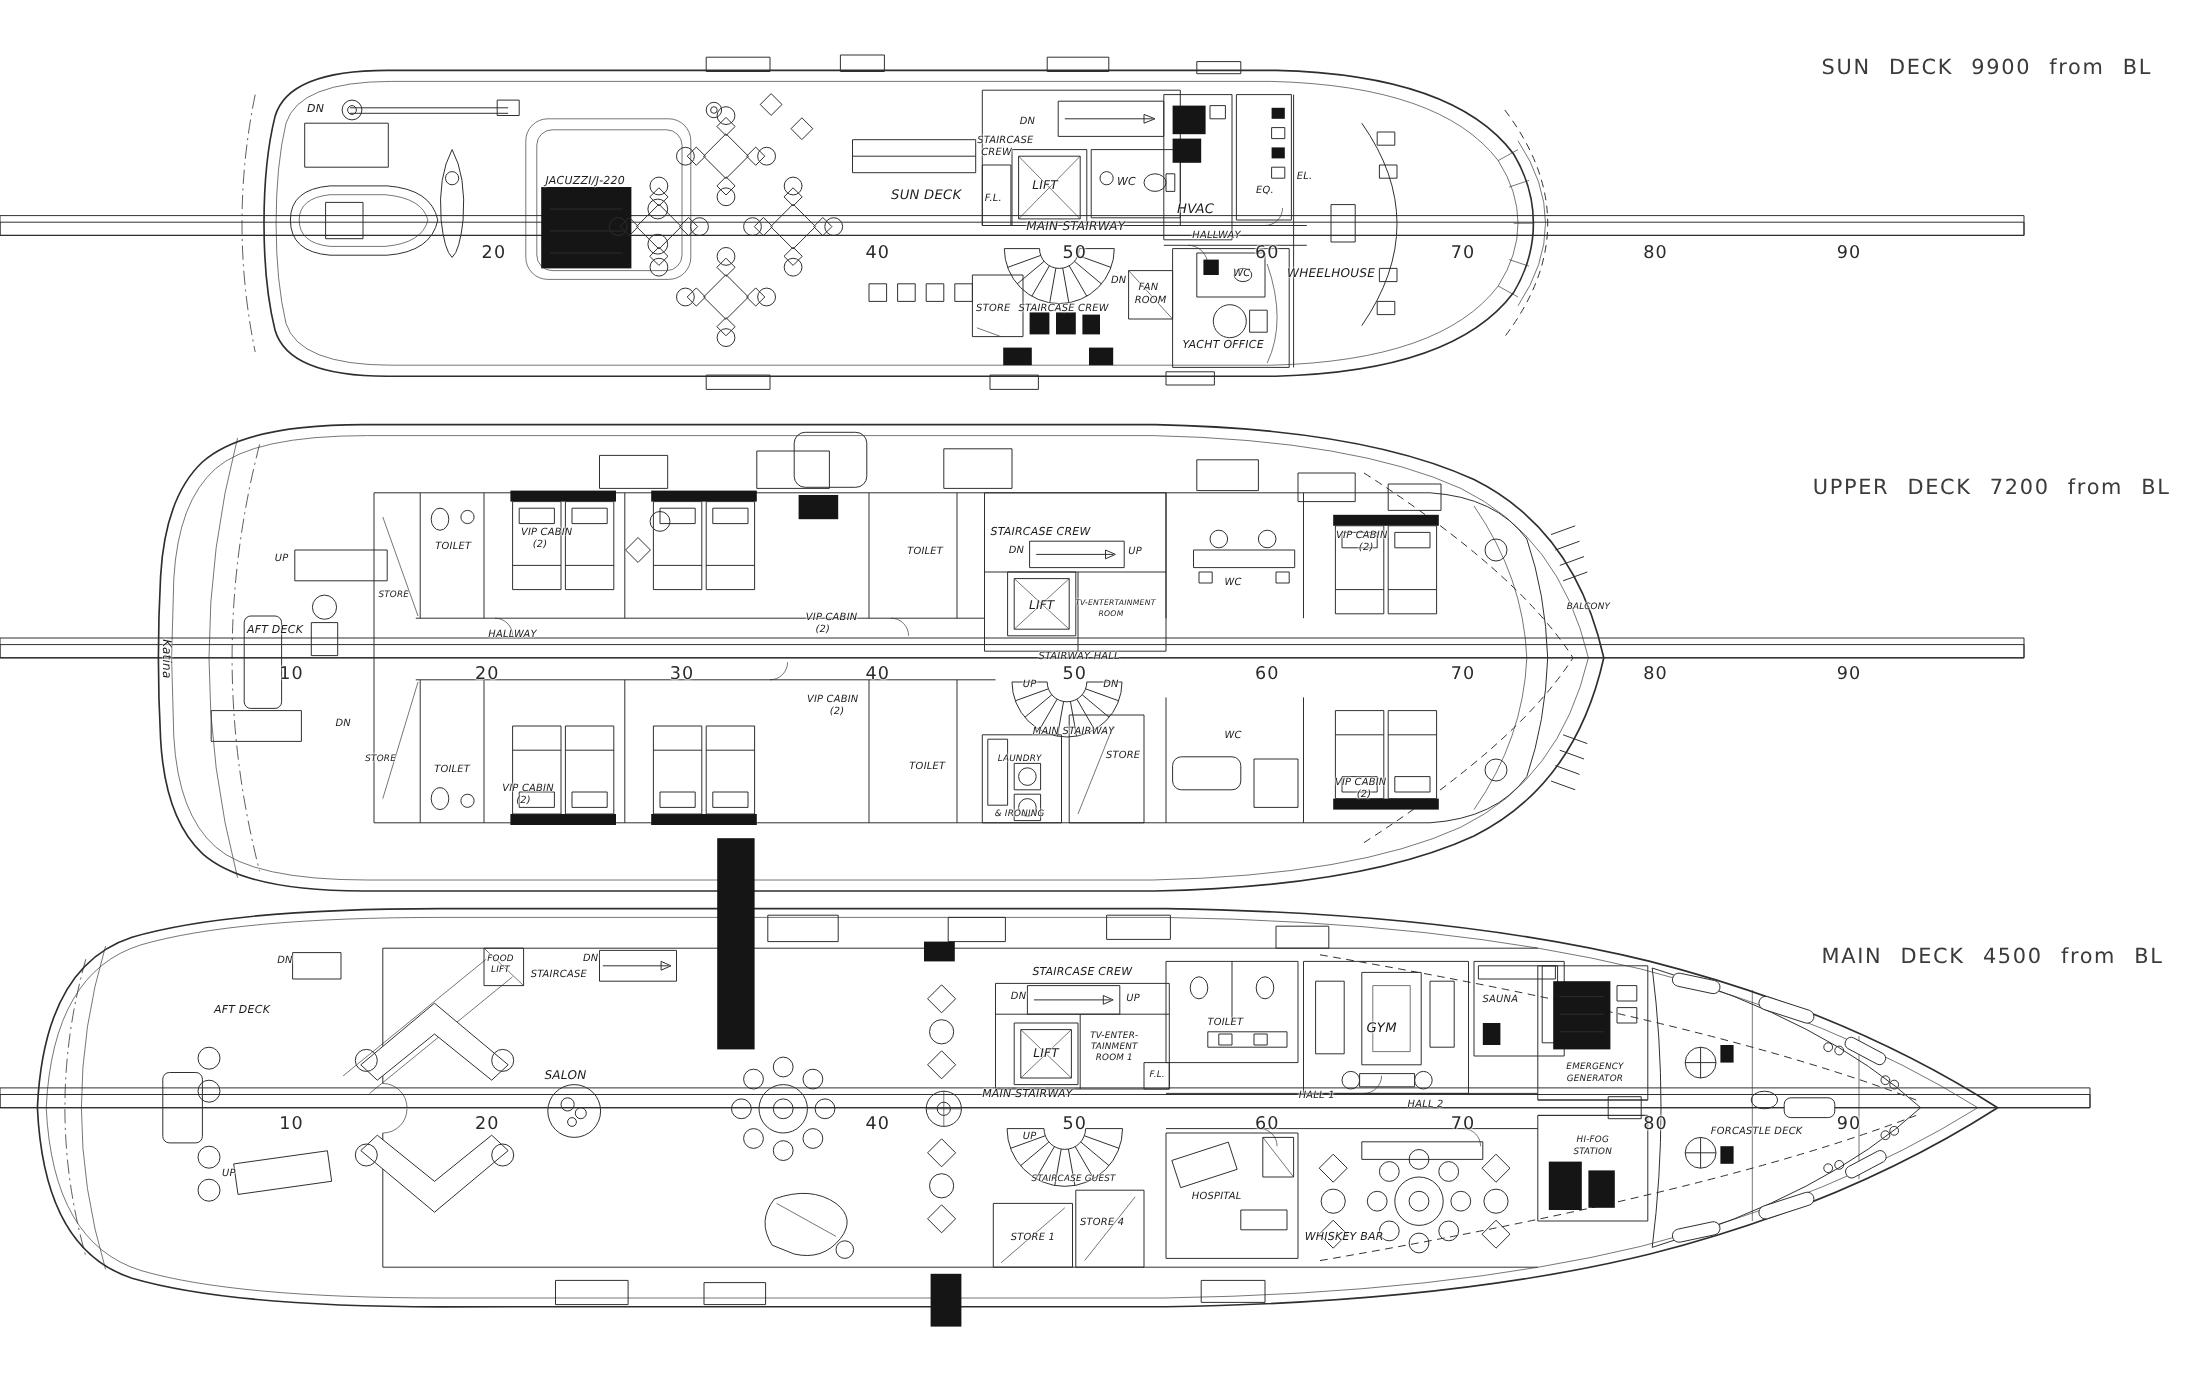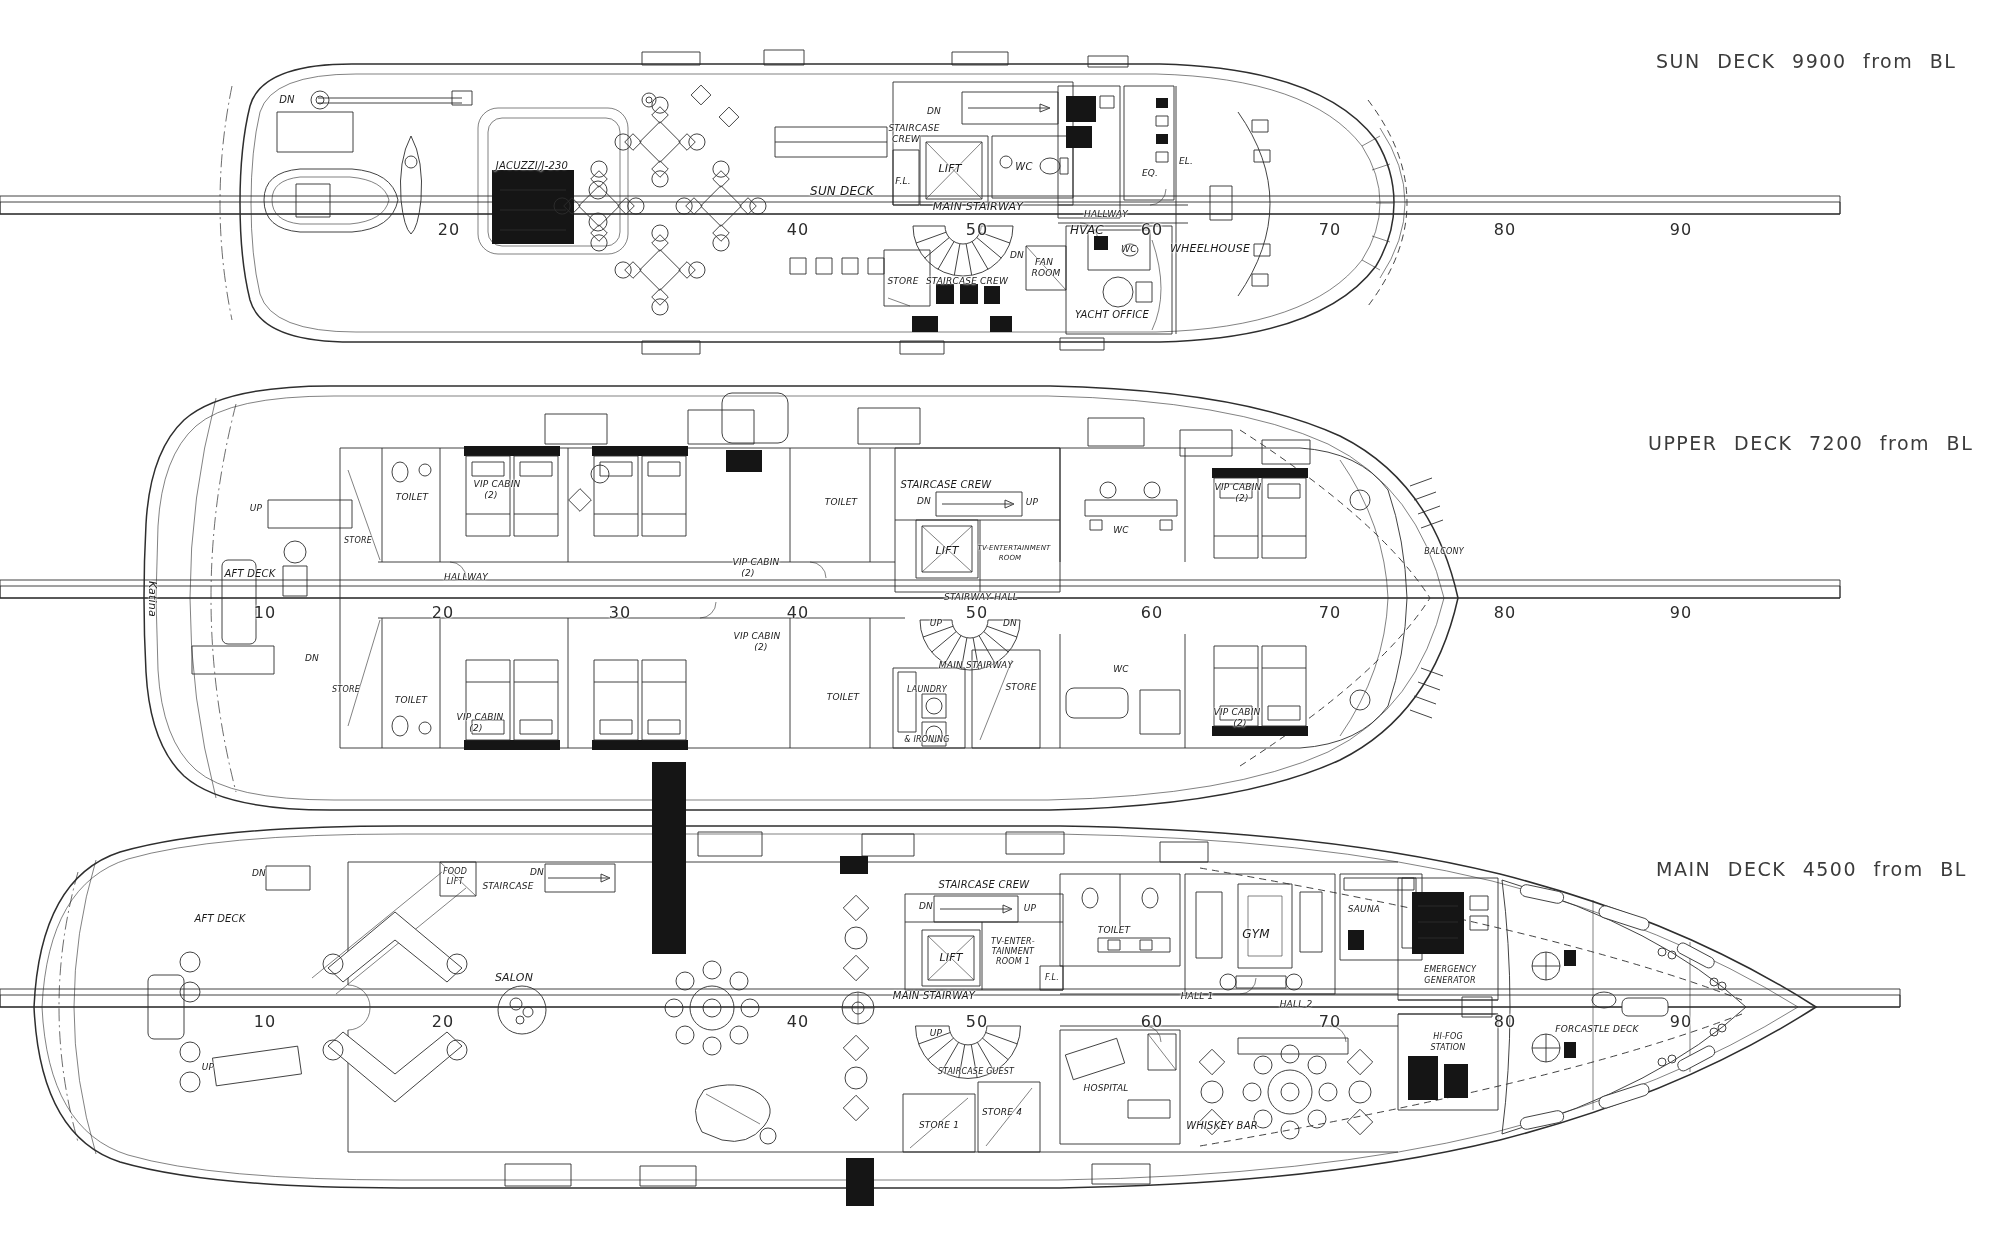--- a/index.html
+++ b/index.html
@@ -526,37 +526,37 @@
     <rect x="1462" y="997" width="30" height="20" fill="url(#treads)"></rect>
   </g>
 </svg>
 
 <div class="deck-title" style="left:1656px;top:50px">SUN DECK 9900 from BL</div>
 <div class="deck-title" style="left:1648px;top:432px">UPPER DECK 7200 from BL</div>
 <div class="deck-title" style="left:1656px;top:858px">MAIN DECK 4500 from BL</div>
 
 <div id="labels-layer" style="position:absolute;left:0;top:0;width:2000px;height:1250px">
       <span class="plan-label" style="left: 287px; top: 99px; font-size: 10px;">DN</span>
-      <span class="plan-label" style="left: 532px; top: 165px; font-size: 10px;">JACUZZI/J-230</span>
-      <span class="plan-label" style="left: 842px; top: 191px; font-size: 12px;">SUN DECK</span>
+      <span class="plan-label" style="left: 532px; top: 165px; font-size: 10px;">JACUZZI/J-220</span>
+      <span class="plan-label" style="left: 842px; top: 177px; font-size: 12px;">SUN DECK</span>
       <span class="plan-label" style="left: 914px; top: 128px; font-size: 9px;">STAIRCASE</span>
       <span class="plan-label" style="left: 906px; top: 139px; font-size: 9px;">CREW</span>
       <span class="plan-label" style="left: 934px; top: 111px; font-size: 9px;">DN</span>
       <span class="plan-label" style="left: 903px; top: 181px; font-size: 9px;">F.L.</span>
       <span class="plan-label" style="left: 950px; top: 168px; font-size: 11px;">LIFT</span>
       <span class="plan-label" style="left: 1024px; top: 166px; font-size: 10px;">WC</span>
       <span class="plan-label" style="left: 978px; top: 206px; font-size: 11px;">MAIN STAIRWAY</span>
       <span class="plan-label" style="left: 903px; top: 281px; font-size: 9px;">STORE</span>
       <span class="plan-label" style="left: 967px; top: 281px; font-size: 9px;">STAIRCASE CREW</span>
       <span class="plan-label" style="left: 1017px; top: 255px; font-size: 9px;">DN</span>
       <span class="plan-label" style="left: 1044px; top: 262px; font-size: 9px;">FAN</span>
       <span class="plan-label" style="left: 1046px; top: 273px; font-size: 9px;">ROOM</span>
       <span class="plan-label" style="left: 1129px; top: 249px; font-size: 9px;">WC</span>
       <span class="plan-label" style="left: 1112px; top: 314px; font-size: 10px;">YACHT OFFICE</span>
-      <span class="plan-label" style="left: 1087px; top: 190px; font-size: 12px; margin-top: 40px;">HVAC</span>
+      <span class="plan-label" style="left: 1087px; top: 190px; font-size: 12px;">HVAC</span>
       <span class="plan-label" style="left: 1106px; top: 214px; font-size: 9px;">HALLWAY</span>
       <span class="plan-label" style="left: 1150px; top: 161px; font-size: 9px; margin-left: 36px;">EL.</span>
       <span class="plan-label" style="left: 1150px; top: 173px; font-size: 9px;">EQ.</span>
       <span class="plan-label" style="left: 1210px; top: 248px; font-size: 11px;">WHEELHOUSE</span>
       <span class="plan-label num" style="left: 449px; top: 229px;">20</span>
       <span class="plan-label num" style="left: 798px; top: 229px;">40</span>
       <span class="plan-label num" style="left: 977px; top: 229px;">50</span>
       <span class="plan-label num" style="left: 1152px; top: 229px;">60</span>
       <span class="plan-label num" style="left: 1330px; top: 229px;">70</span>
       <span class="plan-label num" style="left: 1505px; top: 229px;">80</span>

